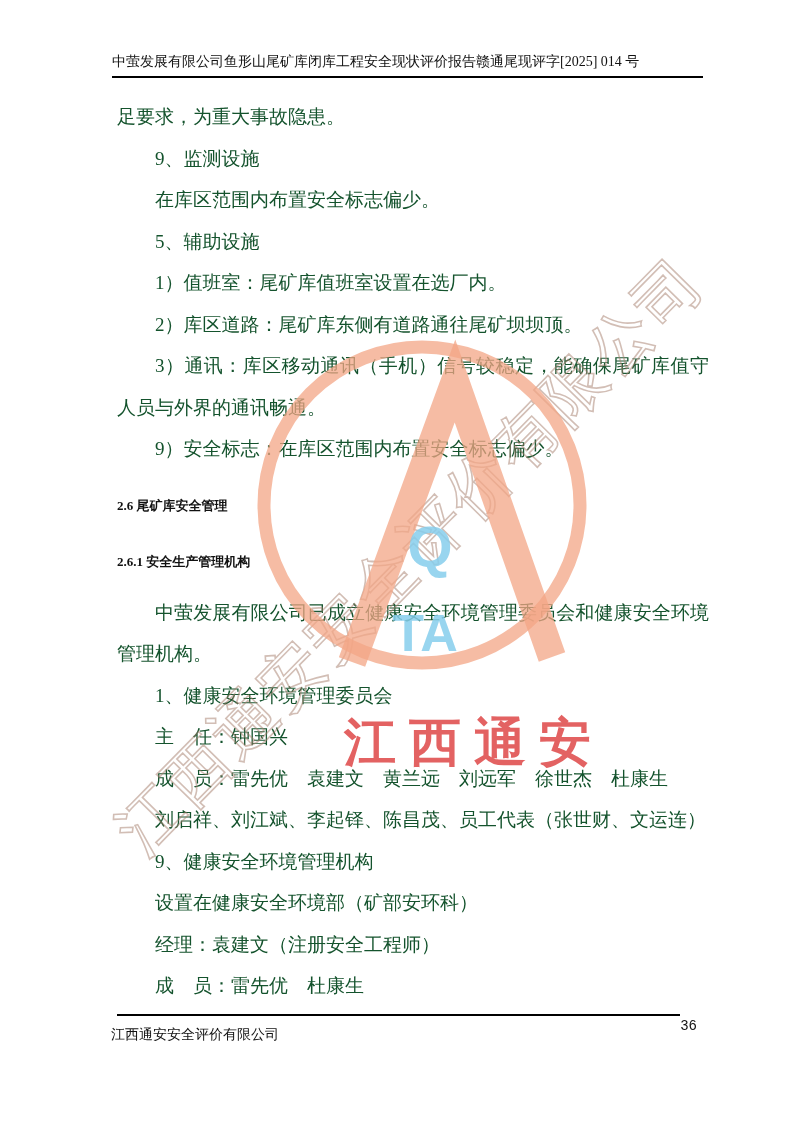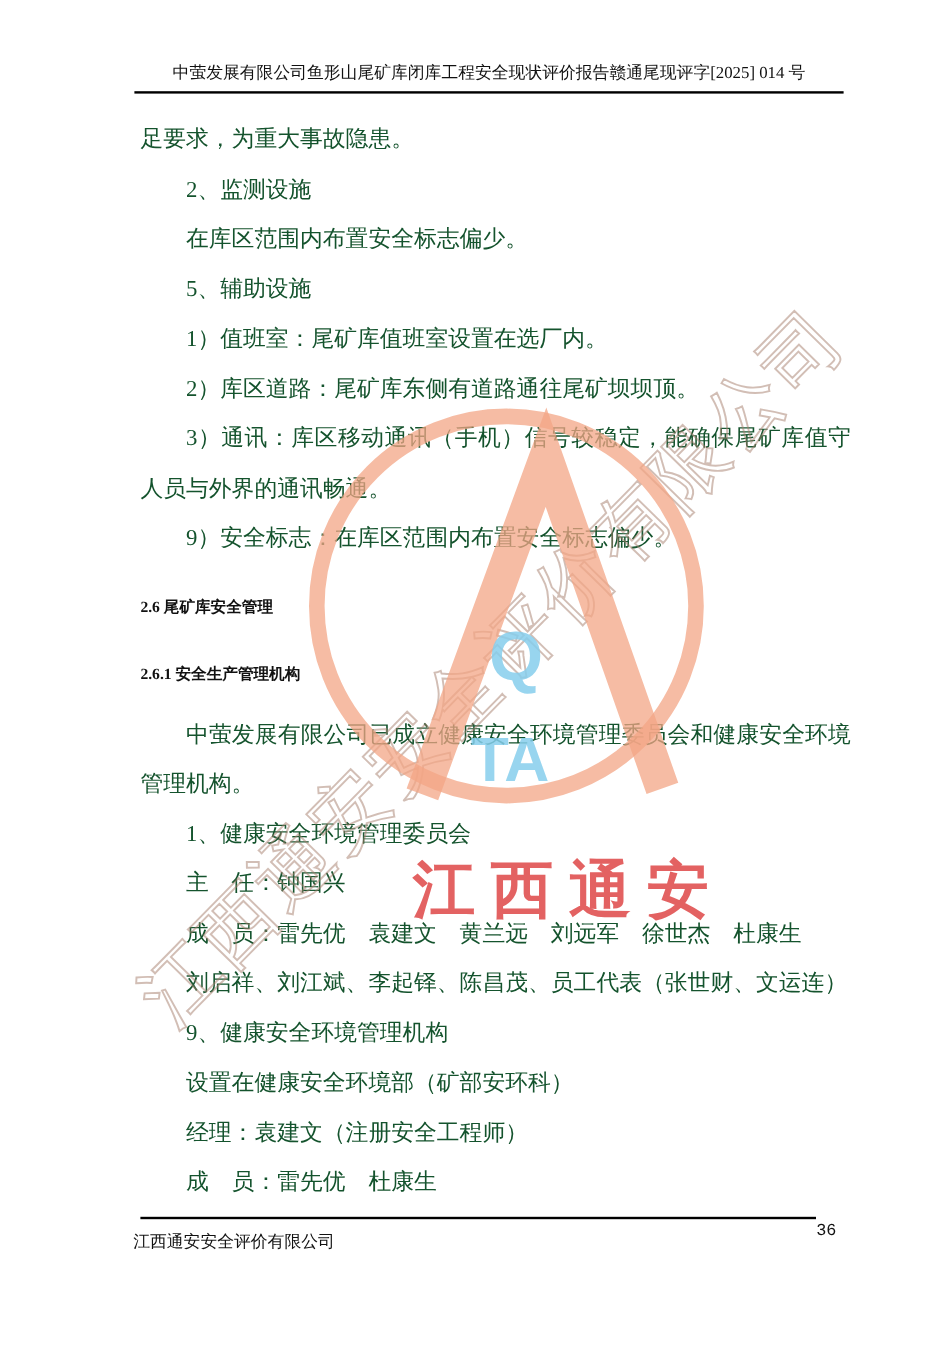--- a/index.html
+++ b/index.html
@@ -2,21 +2,21 @@
 <html><head>
 <meta charset="utf-8">
 <style>
   * { margin:0; padding:0; box-sizing:border-box; }
   html,body { width:793px; height:1122px; background:#ffffff; overflow:hidden;
               font-family:"Liberation Serif","DejaVu Serif",serif; color:#1c1c1c; }
   .page { position:relative; width:793px; height:1122px; background:#fff; }
 
   
   .hdr { position:absolute; left:112px; right:90px; top:52px;
-         display:flex; justify-content:center; align-items:flex-end;
+         display:flex; justify-content:flex-start; align-items:flex-end;
          font-size:14px; line-height:20px; color:#111;
          border-bottom:2px solid #000; padding-bottom:4px; }
 
   
   .content { position:absolute; left:117px; top:96px; width:592px; }
   .content p { font-size:19px; line-height:41.5px; text-align:justify; color:#14532d; }
   .content p.ind { text-indent:2em; }
   .content .h-sec { font-size:13px; font-weight:bold; line-height:41.5px;
                     margin:15px 0 9px 0; color:#111; }
 
@@ -44,21 +44,21 @@
 
 <div class="page">
 
   <div class="hdr">
     <span>中萤发展有限公司鱼形山尾矿库闭库工程安全现状评价报告</span>
     <span>赣通尾现评字[2025] 014 号</span>
   </div>
 
   <div class="content">
     <p>足要求，为重大事故隐患。</p>
-    <p class="ind">2、监测设施</p>
+    <p class="ind">9、监测设施</p>
     <p class="ind">在库区范围内布置安全标志偏少。</p>
     <p class="ind">5、辅助设施</p>
     <p class="ind">1）值班室：尾矿库值班室设置在选厂内。</p>
     <p class="ind">2）库区道路：尾矿库东侧有道路通往尾矿坝坝顶。</p>
     <p class="ind">3）通讯：库区移动通讯（手机）信号较稳定，能确保尾矿库值守人员与外界的通讯畅通。</p>
     <p class="ind">9）安全标志：在库区范围内布置安全标志偏少。</p>
     <div class="h-sec">2.6 尾矿库安全管理</div>
     <div class="h-sec">2.6.1 安全生产管理机构</div>
     <p class="ind">中萤发展有限公司已成立健康安全环境管理委员会和健康安全环境管理机构。</p>
     <p class="ind">1、健康安全环境管理委员会</p>

